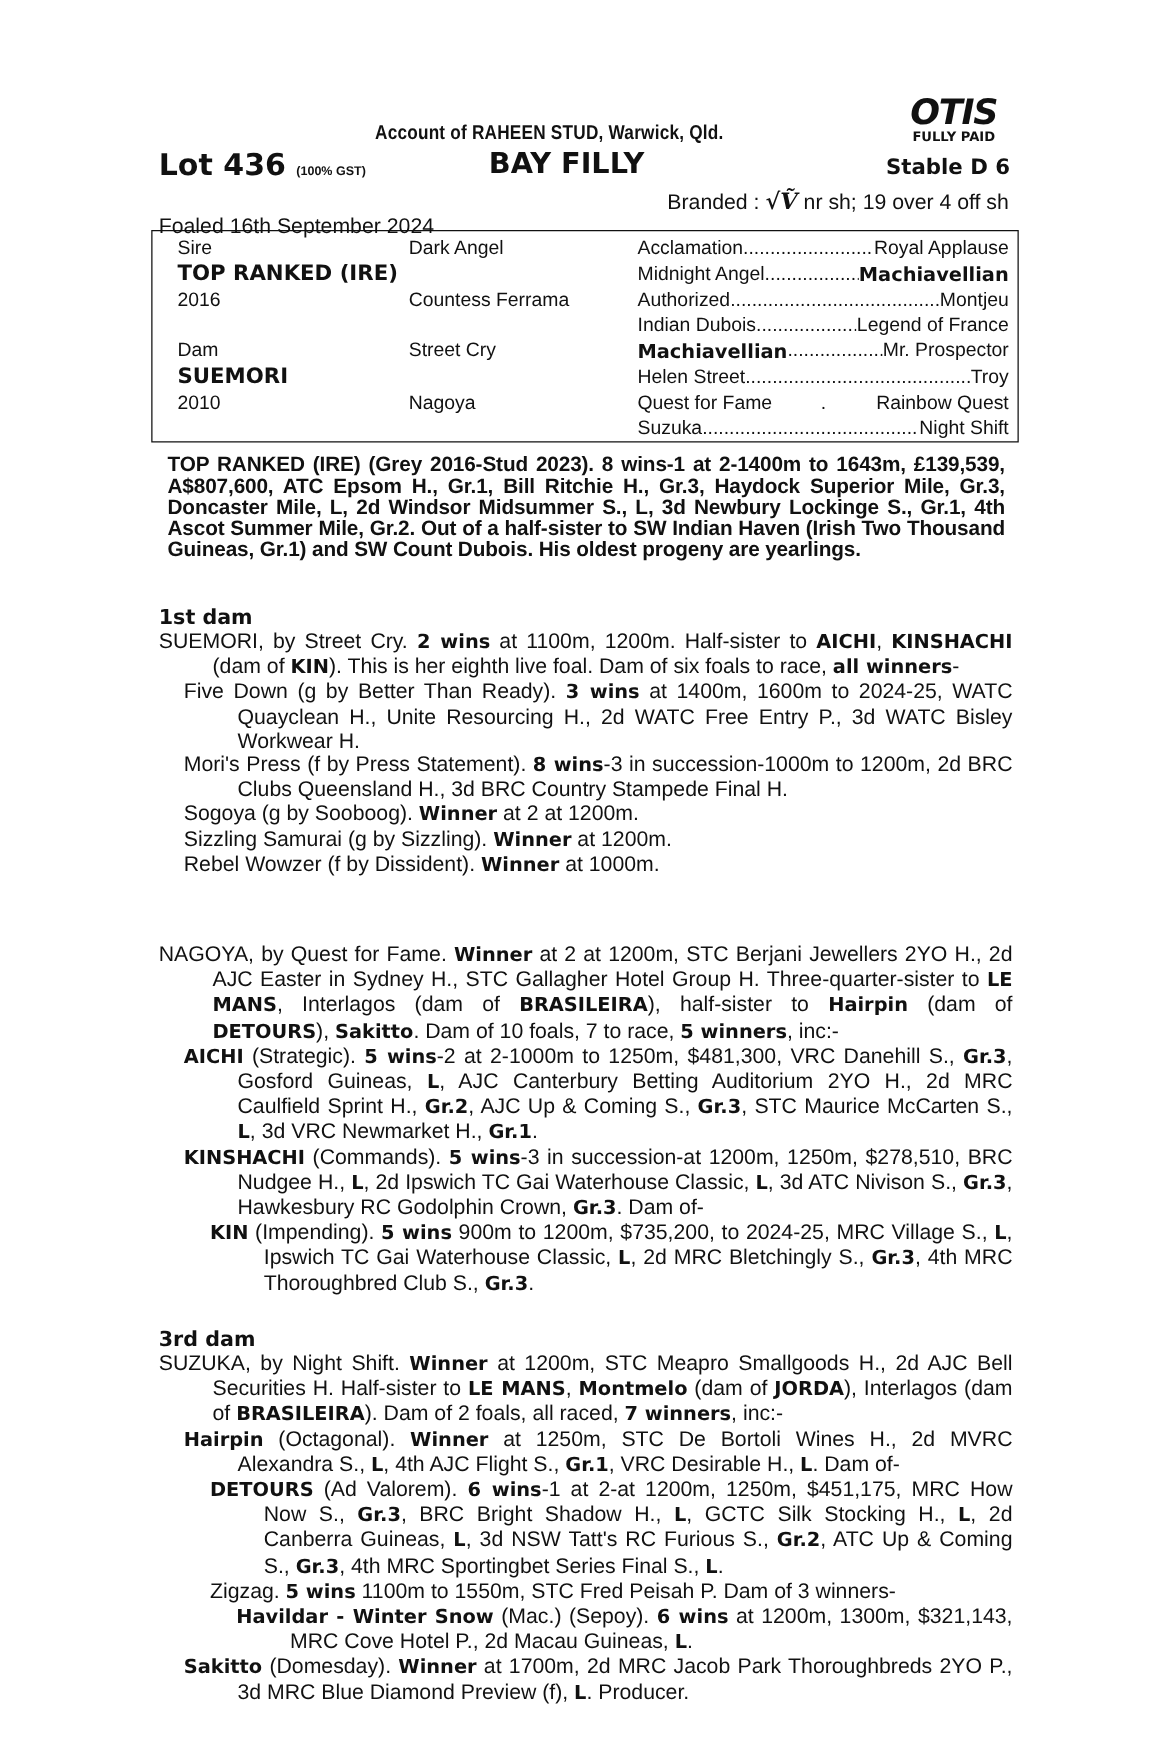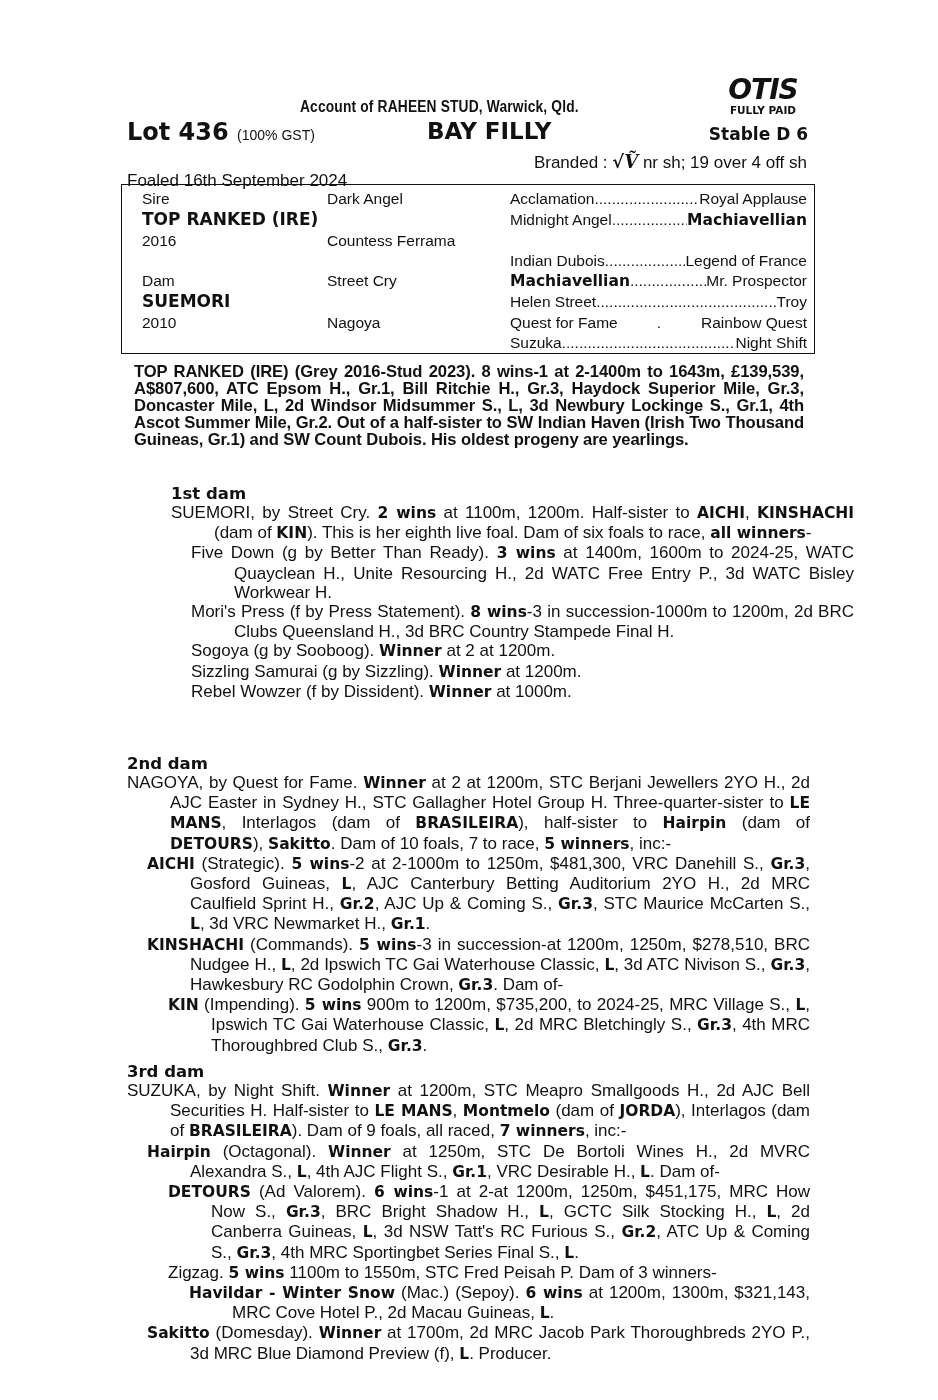--- a/index.html
+++ b/index.html
@@ -6,22 +6,22 @@
   body { width: 938px; height: 1400px; position: relative; overflow: hidden; color: #111; font-family: "Liberation Sans", sans-serif; }
   .b { font-weight: 900; font-family: "DejaVu Sans", sans-serif; }
 
   
   .logo { position: absolute; left: 720px; top: 76px; width: 86px; text-align: center; }
   .logo .otis { font-family: "DejaVu Sans", sans-serif; font-weight: 900; font-size: 28px; font-style: italic; letter-spacing: -1px; line-height: 28px; }
   .logo .paid { font-family: "DejaVu Sans", sans-serif; font-weight: 700; font-size: 10.5px; line-height: 12px; }
   .account { position: absolute; left: 300px; top: 98px; font-family: "Liberation Sans", sans-serif; font-weight: 700; font-size: 16px; transform: scaleX(0.86); transform-origin: left; letter-spacing: 0.2px; }
   .lotline { position: absolute; left: 127px; top: 118px; width: 683px; height: 34px; }
   .lot { position: absolute; left: 0; top: 0; font-family: "DejaVu Sans", sans-serif; font-weight: 900; font-size: 24px; }
-  .gst { font-family: "Liberation Sans", sans-serif; font-weight: 400; font-size: 14px; }
-  .sex { position: absolute; left: 264px; top: 0; font-family: "DejaVu Sans", sans-serif; font-weight: 900; font-size: 23px; margin-left: 36px; }
+  .gst { font-family: "Liberation Sans", sans-serif; font-weight: 700; font-size: 10px; }
+  .sex { position: absolute; left: 264px; top: 0; font-family: "DejaVu Sans", sans-serif; font-weight: 900; font-size: 23px; }
   .stable { position: absolute; right: 2px; top: 6px; font-family: "DejaVu Sans", sans-serif; font-weight: 800; font-size: 17px; }
   .foaled { position: absolute; left: 127px; top: 171px; font-size: 17px; text-align: right; }
   .branded { position: absolute; right: 131px; top: 151px; font-size: 17px; }
   .brandmark { font-style: italic; font-weight: 700; font-family: "DejaVu Serif", serif; font-size: 18px; }
 
   
   .ped { position: absolute; left: 121px; top: 184px; width: 694px; height: 170px; border: 1.5px solid #111; box-sizing: border-box; }
   .ped .cell { position: absolute; font-size: 15.5px; line-height: 20px; white-space: nowrap; }
   .ped .big { font-family: "DejaVu Sans", sans-serif; font-weight: 900; font-size: 17px; }
   .ped .gp { left: 388px; width: 297px; display: flex; }
@@ -85,20 +85,25 @@
   <div class="cell gp" style="top:4px;">
     <span class="l">Acclamation</span>
       <span class="dots"></span>
       <span class="r">Royal Applause</span>
   </div>
   <div class="cell gp" style="top:25px;">
     <span class="l">Midnight Angel</span>
       <span class="dots"></span>
       <span class="r b">Machiavellian</span>
   </div>
+  <div class="cell gp" style="top:46px;">
+    <span class="l">Authorized</span>
+      <span class="dots"></span>
+      <span class="r">Montjeu</span>
+  </div>
   <div class="cell gp" style="top:66px;">
     <span class="l">Indian Dubois</span>
       <span class="dots"></span>
       <span class="r">Legend of France</span>
   </div>
   <div class="cell gp" style="top:86px;">
     <span class="l b">Machiavellian</span>
       <span class="dots"></span>
       <span class="r">Mr. Prospector</span>
   </div>
@@ -114,45 +119,44 @@
   </div>
   <div class="cell gp" style="top:148px;">
     <span class="l">Suzuka</span>
       <span class="dots"></span>
       <span class="r">Night Shift</span>
   </div>
 </div>
 
 <div class="sirepara">TOP RANKED (IRE) (Grey 2016-Stud 2023). 8 wins-1 at 2-1400m to 1643m, £139,539, A$807,600, ATC Epsom H., Gr.1, Bill Ritchie H., Gr.3, Haydock Superior Mile, Gr.3, Doncaster Mile, L, 2d Windsor Midsummer S., L, 3d Newbury Lockinge S., Gr.1, 4th Ascot Summer Mile, Gr.2. Out of a half-sister to SW Indian Haven (Irish Two Thousand Guineas, Gr.1) and SW Count Dubois. His oldest progeny are yearlings.</div>
 
-<div class="fam" style="top:484px;margin-left:44px;">
+<div class="fam" style="top:484px;">
   <h3>1st dam</h3>
   <div>
       <p class="lv0"><span>SUEMORI, by Street Cry. </span><b>2 wins</b><span> at 1100m, 1200m. Half-sister to </span><b>AICHI</b><span>, </span><b>KINSHACHI</b><span> (dam of </span><b>KIN</b><span>). This is her eighth live foal. Dam of six foals to race, </span><b>all winners</b><span>-</span></p>
       <p class="lv1"><span>Five Down (g by Better Than Ready). </span><b>3 wins</b><span> at 1400m, 1600m to 2024-25, WATC Quayclean H., Unite Resourcing H., 2d WATC Free Entry P., 3d WATC Bisley Workwear H.</span></p>
       <p class="lv1"><span>Mori's Press (f by Press Statement). </span><b>8 wins</b><span>-3 in succession-1000m to 1200m, 2d BRC Clubs Queensland H., 3d BRC Country Stampede Final H.</span></p>
       <p class="lv1"><span>Sogoya (g by Sooboog). </span><b>Winner</b><span> at 2 at 1200m.</span></p>
       <p class="lv1"><span>Sizzling Samurai (g by Sizzling). </span><b>Winner</b><span> at 1200m.</span></p>
       <p class="lv1"><span>Rebel Wowzer (f by Dissident). </span><b>Winner</b><span> at 1000m.</span></p>
     </div>
 </div>
 
 <div class="fam" style="top:754px;">
-  <h3>2nd dam</h3>
   <div>
       <p class="lv0"><span>NAGOYA, by Quest for Fame. </span><b>Winner</b><span> at 2 at 1200m, STC Berjani Jewellers 2YO H., 2d AJC Easter in Sydney H., STC Gallagher Hotel Group H. Three-quarter-sister to </span><b>LE MANS</b><span>, Interlagos (dam of </span><b>BRASILEIRA</b><span>), half-sister to </span><b>Hairpin</b><span> (dam of </span><b>DETOURS</b><span>), </span><b>Sakitto</b><span>. Dam of 10 foals, 7 to race, </span><b>5 winners</b><span>, inc:-</span></p>
       <p class="lv1"><b>AICHI</b><span> (Strategic). </span><b>5 wins</b><span>-2 at 2-1000m to 1250m, $481,300, VRC Danehill S., </span><b>Gr.3</b><span>, Gosford Guineas, </span><b>L</b><span>, AJC Canterbury Betting Auditorium 2YO H., 2d MRC Caulfield Sprint H., </span><b>Gr.2</b><span>, AJC Up &amp; Coming S., </span><b>Gr.3</b><span>, STC Maurice McCarten S., </span><b>L</b><span>, 3d VRC Newmarket H., </span><b>Gr.1</b><span>.</span></p>
       <p class="lv1"><b>KINSHACHI</b><span> (Commands). </span><b>5 wins</b><span>-3 in succession-at 1200m, 1250m, $278,510, BRC Nudgee H., </span><b>L</b><span>, 2d Ipswich TC Gai Waterhouse Classic, </span><b>L</b><span>, 3d ATC Nivison S., </span><b>Gr.3</b><span>, Hawkesbury RC Godolphin Crown, </span><b>Gr.3</b><span>. Dam of-</span></p>
       <p class="lv2"><b>KIN</b><span> (Impending). </span><b>5 wins</b><span> 900m to 1200m, $735,200, to 2024-25, MRC Village S., </span><b>L</b><span>, Ipswich TC Gai Waterhouse Classic, </span><b>L</b><span>, 2d MRC Bletchingly S., </span><b>Gr.3</b><span>, 4th MRC Thoroughbred Club S., </span><b>Gr.3</b><span>.</span></p>
     </div>
 </div>
 
 <div class="fam" style="top:1062px;">
   <h3>3rd dam</h3>
   <div>
-      <p class="lv0"><span>SUZUKA, by Night Shift. </span><b>Winner</b><span> at 1200m, STC Meapro Smallgoods H., 2d AJC Bell Securities H. Half-sister to </span><b>LE MANS</b><span>, </span><b>Montmelo</b><span> (dam of </span><b>JORDA</b><span>), Interlagos (dam of </span><b>BRASILEIRA</b><span>). Dam of 9 foals, all raced, </span><b>7 winners</b><span>, inc:-</span></p>
+      <p class="lv0"><span>SUZUKA, by Night Shift. </span><b>Winner</b><span> at 1200m, STC Meapro Smallgoods H., 2d AJC Bell Securities H. Half-sister to </span><b>LE MANS</b><span>, </span><b>Montmelo</b><span> (dam of </span><b>JORDA</b><span>), Interlagos (dam of </span><b>BRASILEIRA</b><span>). Dam of 2 foals, all raced, </span><b>7 winners</b><span>, inc:-</span></p>
       <p class="lv1"><b>Hairpin</b><span> (Octagonal). </span><b>Winner</b><span> at 1250m, STC De Bortoli Wines H., 2d MVRC Alexandra S., </span><b>L</b><span>, 4th AJC Flight S., </span><b>Gr.1</b><span>, VRC Desirable H., </span><b>L</b><span>. Dam of-</span></p>
       <p class="lv2"><b>DETOURS</b><span> (Ad Valorem). </span><b>6 wins</b><span>-1 at 2-at 1200m, 1250m, $451,175, MRC How Now S., </span><b>Gr.3</b><span>, BRC Bright Shadow H., </span><b>L</b><span>, GCTC Silk Stocking H., </span><b>L</b><span>, 2d Canberra Guineas, </span><b>L</b><span>, 3d NSW Tatt's RC Furious S., </span><b>Gr.2</b><span>, ATC Up &amp; Coming S., </span><b>Gr.3</b><span>, 4th MRC Sportingbet Series Final S., </span><b>L</b><span>.</span></p>
       <p class="lv2"><span>Zigzag. </span><b>5 wins</b><span> 1100m to 1550m, STC Fred Peisah P. Dam of 3 winners-</span></p>
       <p class="lv3"><b>Havildar - Winter Snow</b><span> (Mac.) (Sepoy). </span><b>6 wins</b><span> at 1200m, 1300m, $321,143, MRC Cove Hotel P., 2d Macau Guineas, </span><b>L</b><span>.</span></p>
       <p class="lv1"><b>Sakitto</b><span> (Domesday). </span><b>Winner</b><span> at 1700m, 2d MRC Jacob Park Thoroughbreds 2YO P., 3d MRC Blue Diamond Preview (f), </span><b>L</b><span>. Producer.</span></p>
     </div>
 </div>
 
 </body></html>

